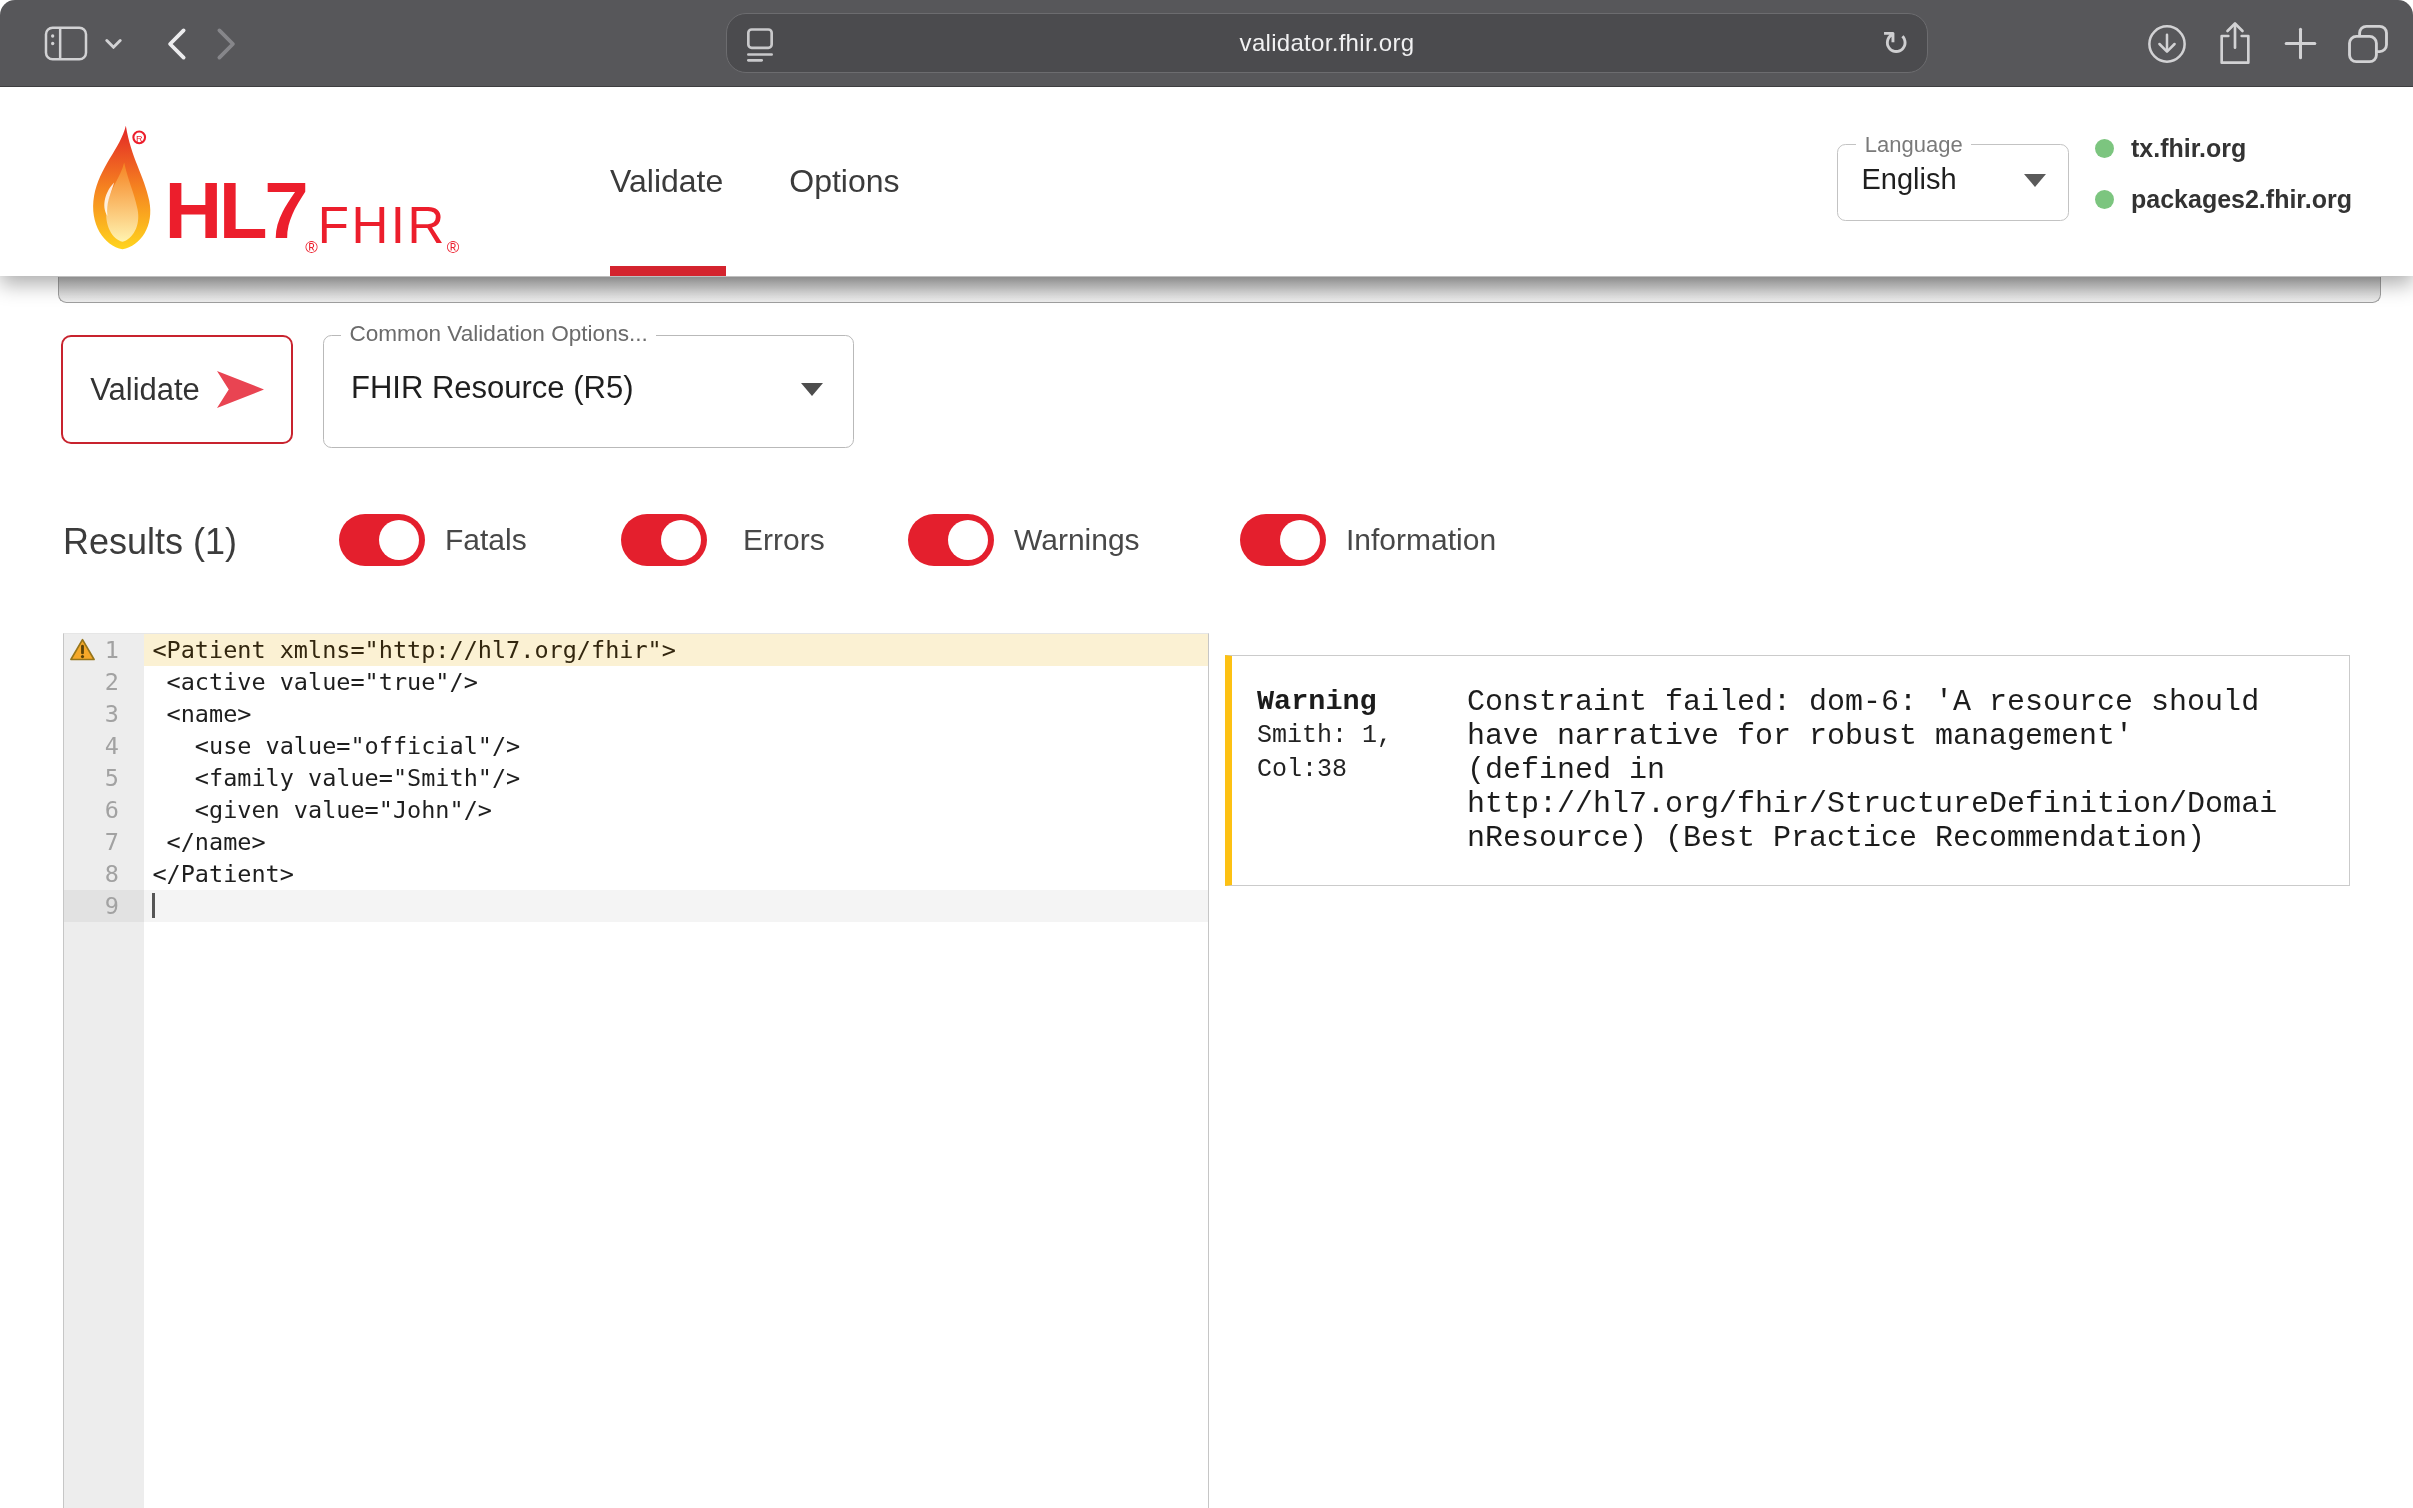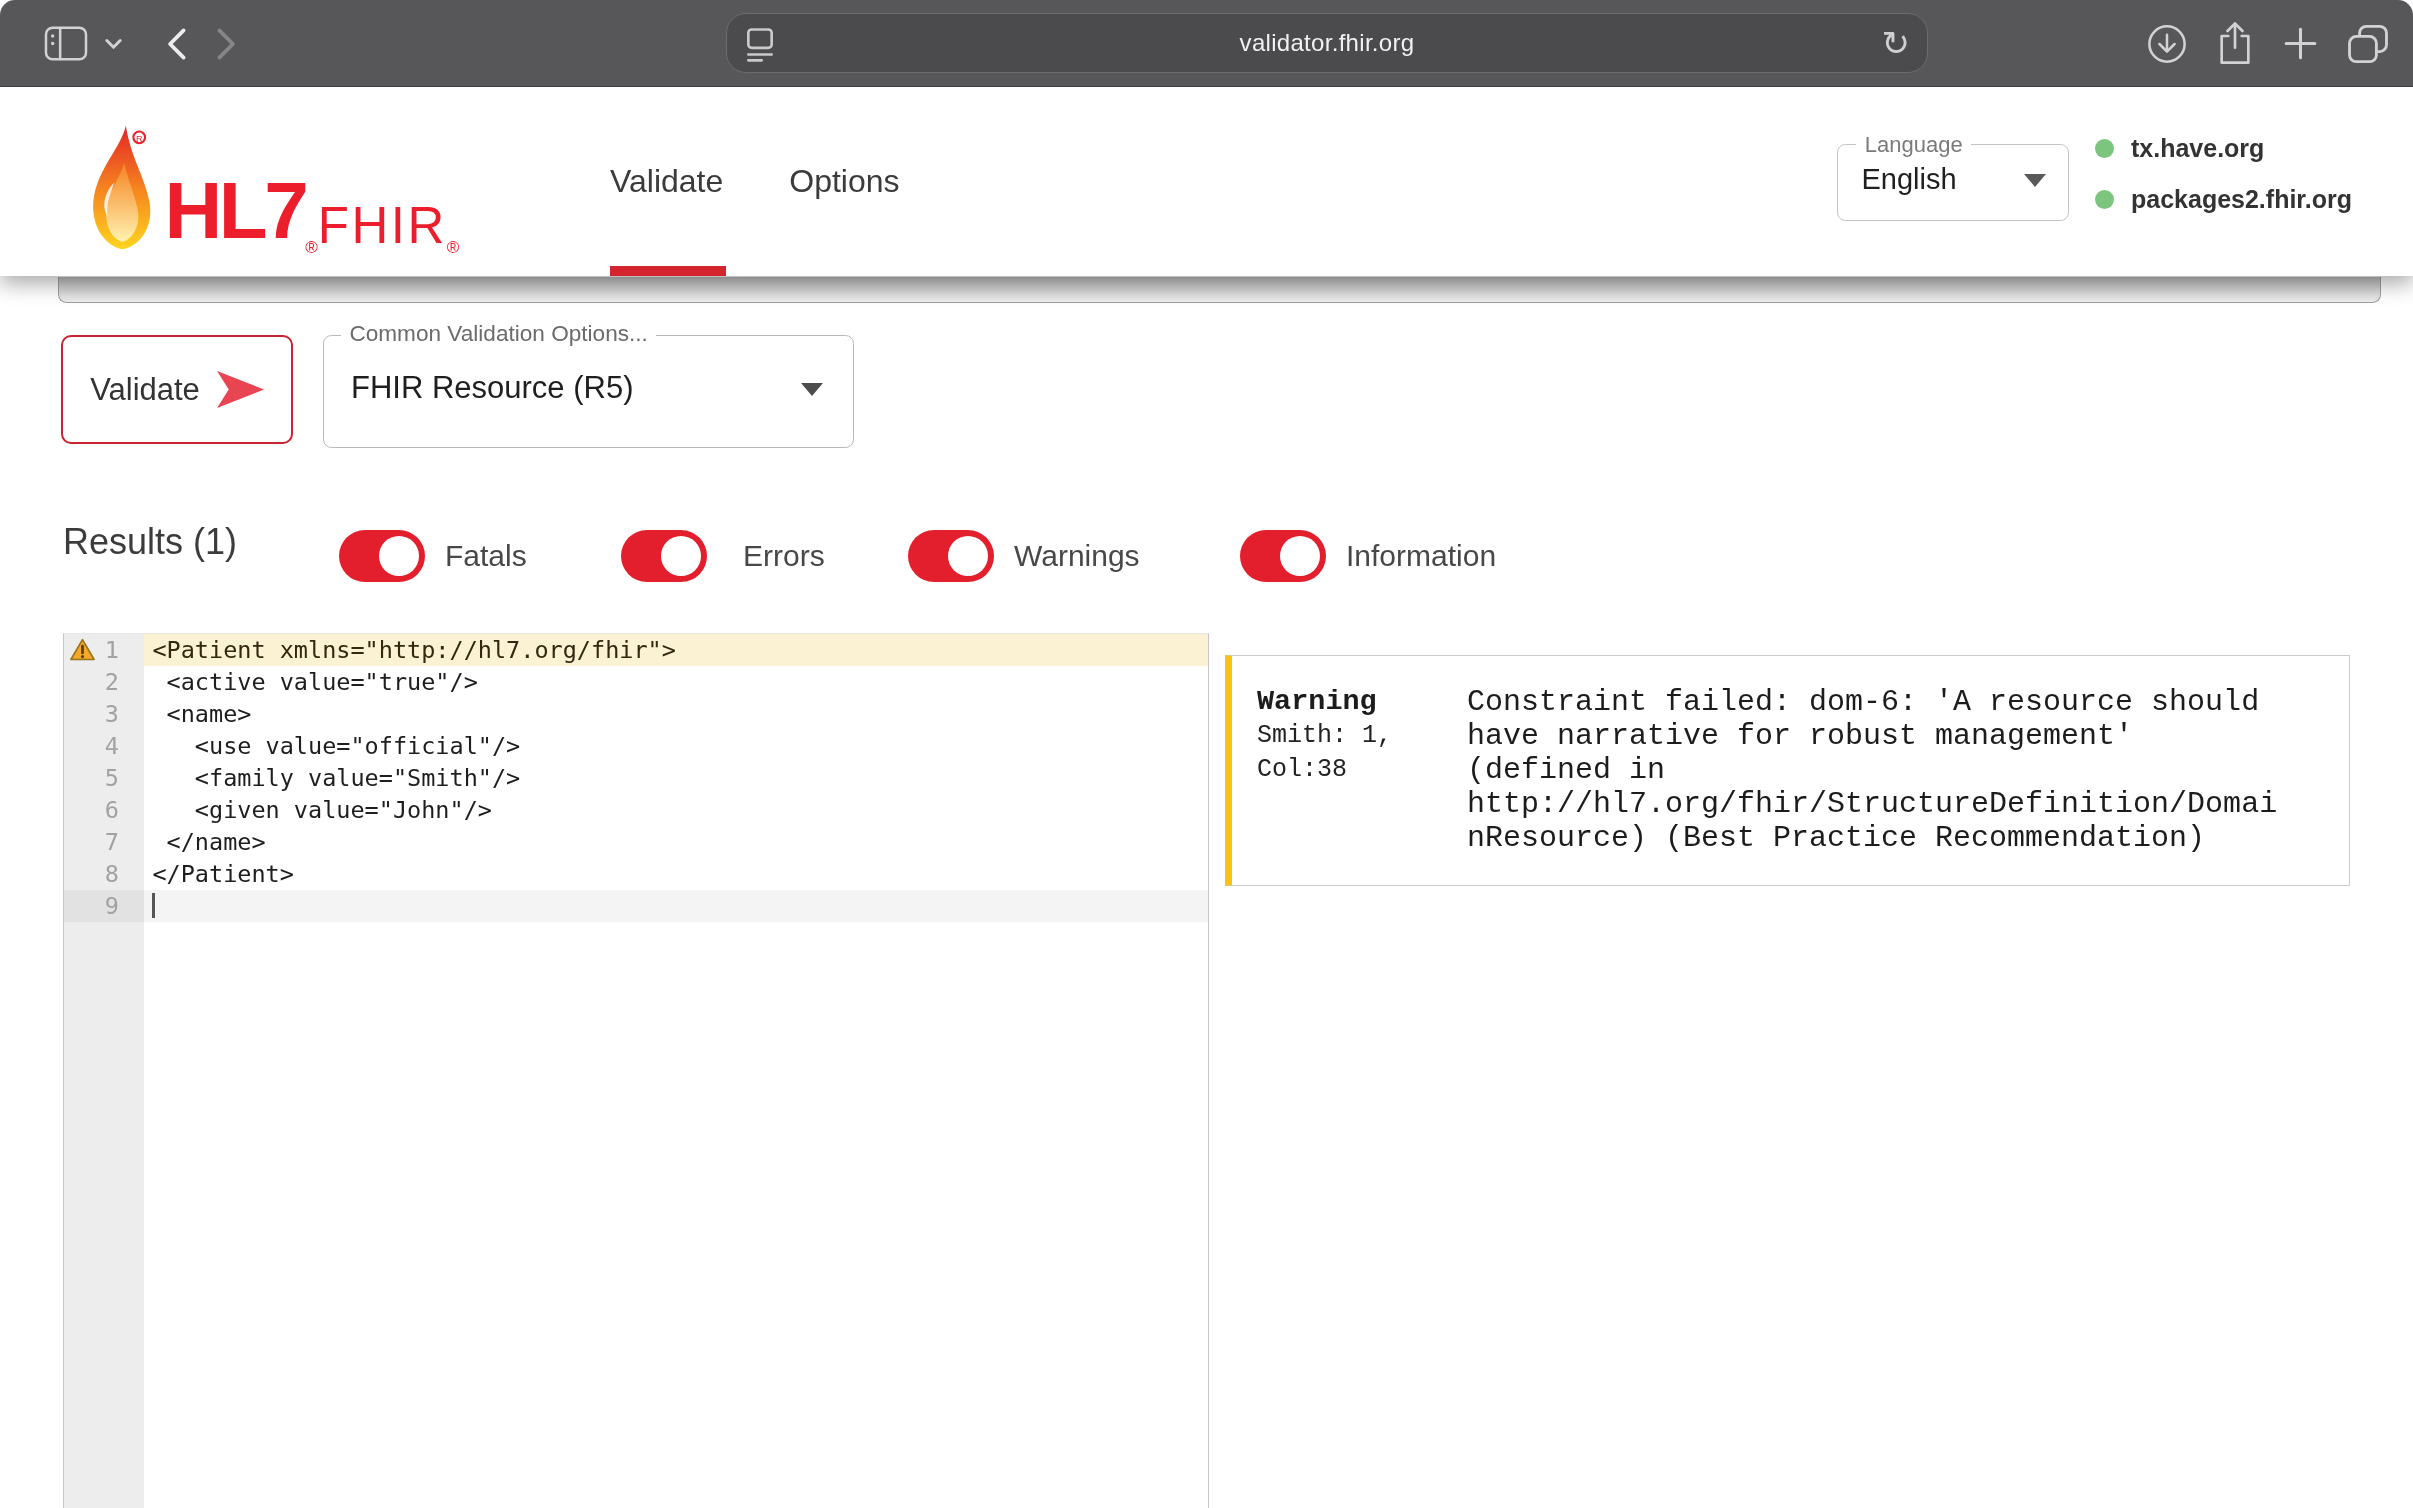--- a/index.html
+++ b/index.html
@@ -71,21 +71,21 @@
   .options-legend { position:absolute; left:17px; top:-15px; background:#fff;
                     padding:0 8.4px; font-size:22.6px; color:#6b6b6b; }
   .options-value { position:absolute; left:27px; top:34px; font-size:31px; color:#1f1f1f; }
   .options-caret { position:absolute; right:30px; top:47px; width:0; height:0;
                    border-left:11px solid transparent; border-right:11px solid transparent;
                    border-top:13.4px solid #4d4d4d; }
 
   
   .results-row { position:absolute; left:0; top:503px; width:2191px; height:84px; }
   .results-title { position:absolute; left:63px; top:18.4px; font-size:36px; color:#3c3c3c; }
-  .toggle-group { position:absolute; top:16px; display:flex; align-items:center;justify-content:space-between; }
+  .toggle-group { position:absolute; top:0; display:flex; align-items:center;justify-content:space-between; }
   .toggle { width:86px; height:52px; border-radius:26px; background:#e41f2d;
             position:relative; margin-top:11px; cursor:pointer; flex:none; }
   .toggle-knob { position:absolute; right:5.9px; top:5.9px; width:40px; height:40px;
                  border-radius:50%; background:#fff; }
   .toggle-label { font-size:30px; font-weight:300; color:#484848; margin-left:20px;
                   margin-top:11px; white-space:nowrap; }
 
   
   .editor { position:absolute; left:63px; top:633px; width:1146px; height:876px;
             background:#fff; border-top:0.8px solid #e6e6e6; border-left:0.8px solid #c6c6c6;
@@ -227,21 +227,21 @@
 
     <div class="lang-fieldset">
       <span class="lang-legend">Language</span>
       <span class="lang-value">English</span>
       <span class="lang-caret"></span>
     </div>
 
     <div class="servers" id="servers">
         <div class="server-row">
           <span class="server-dot"></span>
-          <span class="server-label">tx.have.org</span>
+          <span class="server-label">tx.fhir.org</span>
         </div>
         <div class="server-row">
           <span class="server-dot"></span>
           <span class="server-label">packages2.fhir.org</span>
         </div>
       </div>
   </div>
 
   <div class="input-sliver"></div>
 

